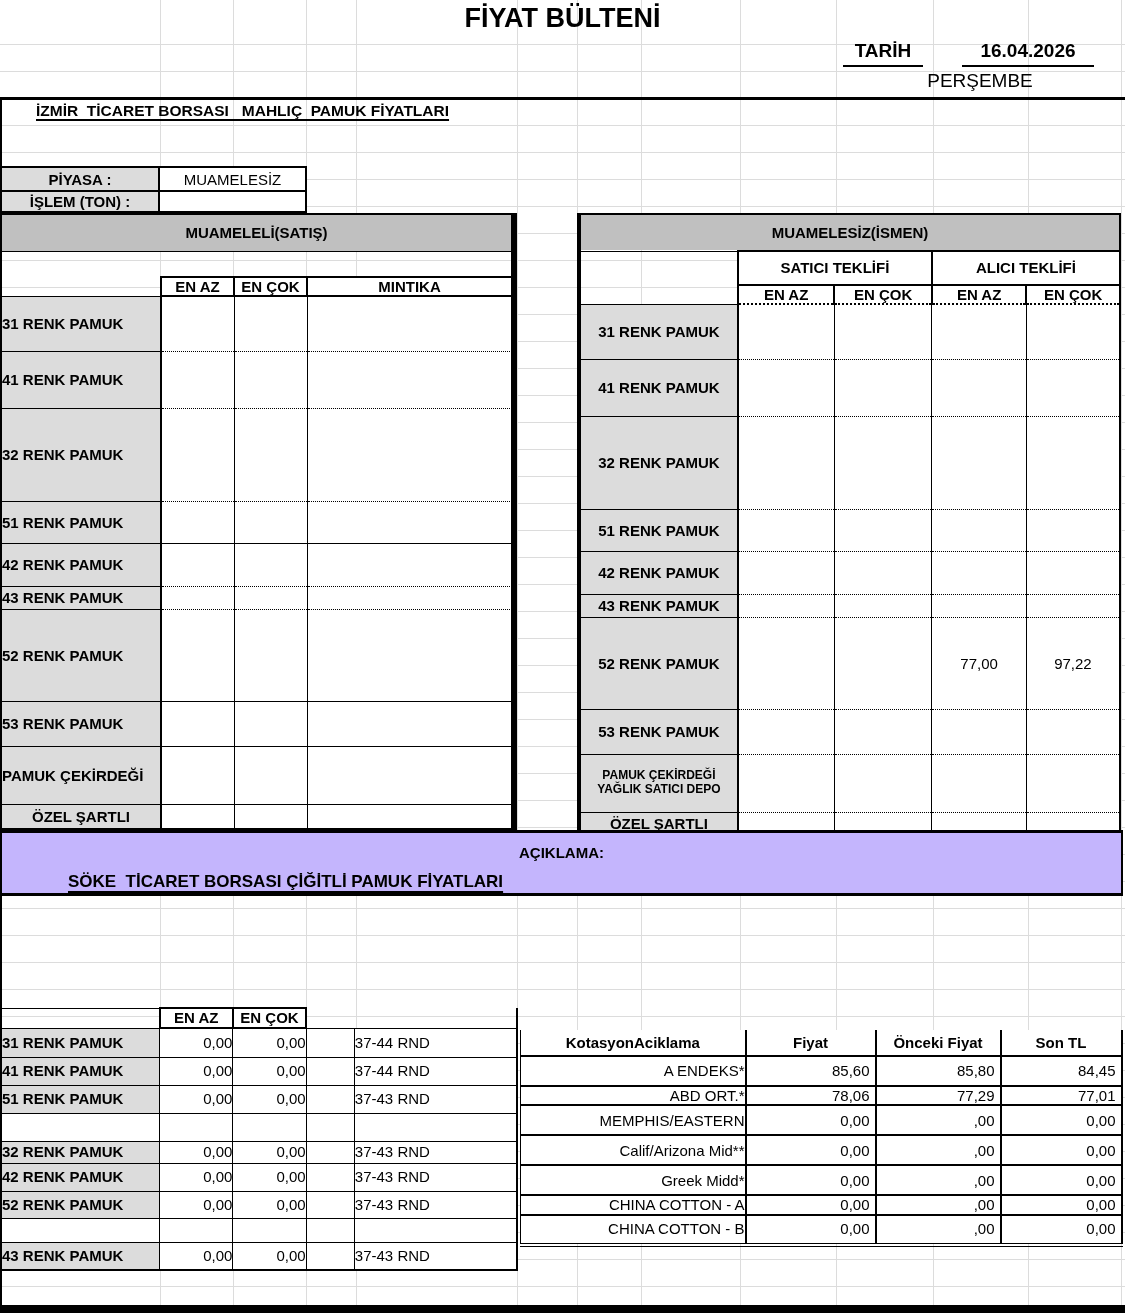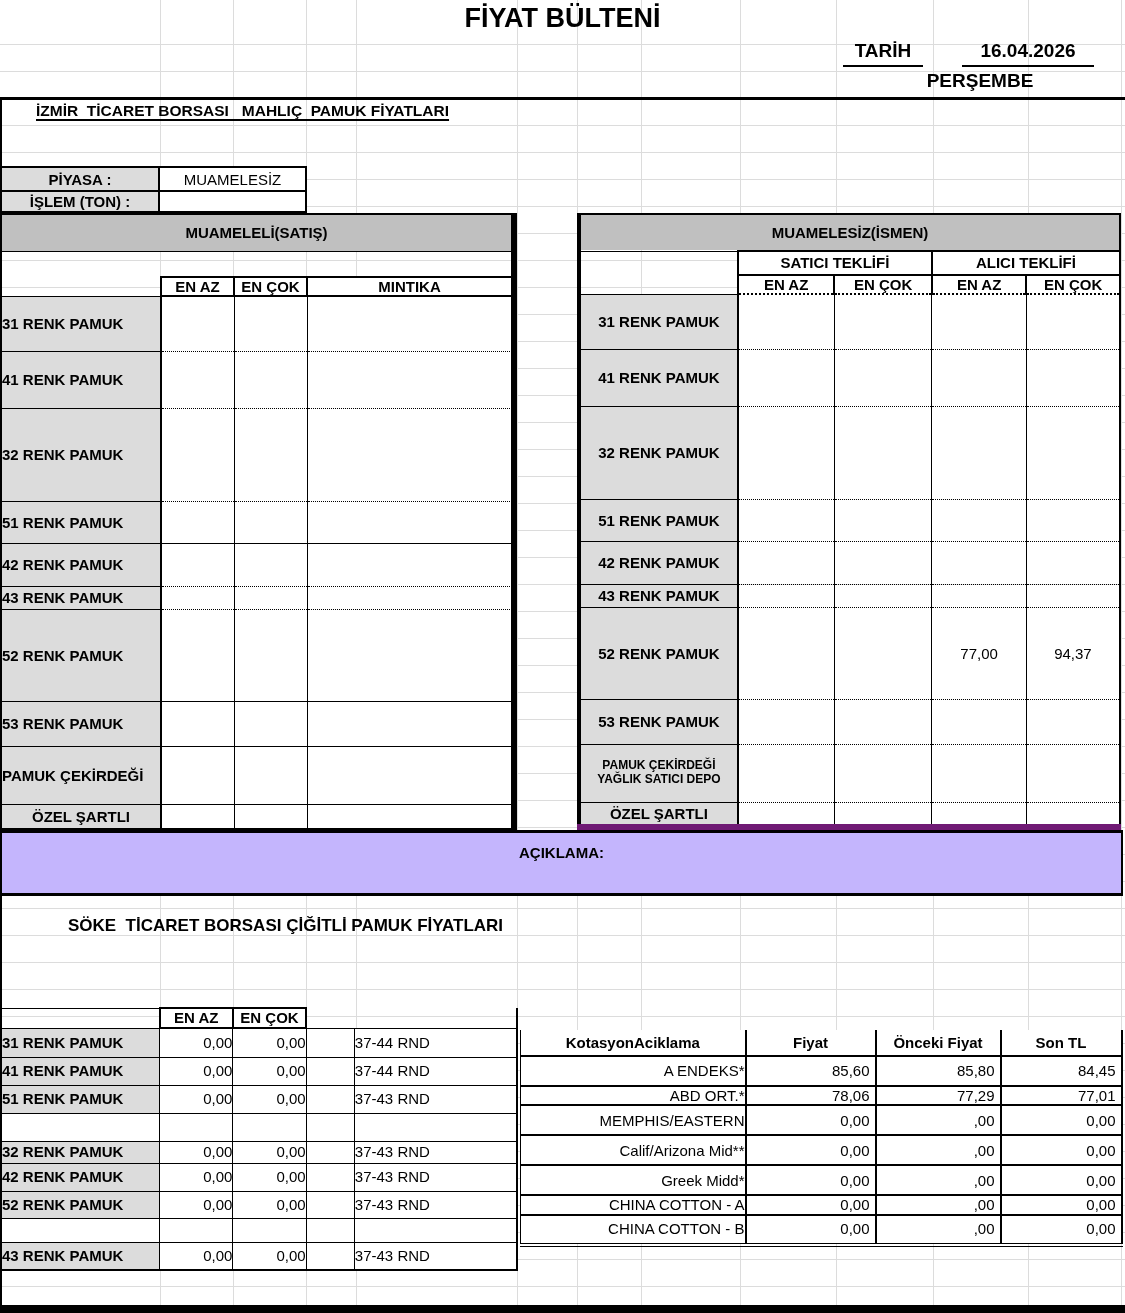--- a/index.html
+++ b/index.html
@@ -17,21 +17,21 @@
       linear-gradient(#dcdcdc,#dcdcdc),linear-gradient(#dcdcdc,#dcdcdc),linear-gradient(#dcdcdc,#dcdcdc),
       linear-gradient(#dcdcdc,#dcdcdc),linear-gradient(#dcdcdc,#dcdcdc),linear-gradient(#dcdcdc,#dcdcdc);
     background-position:0 18px,160px 0,233px 0,306px 0,356px 0,517px 0,577px 0,641px 0,740px 0,836px 0,933px 0,1028px 0,1121px 0;
     background-size:100% 100%,1px 100%,1px 100%,1px 100%,1px 100%,1px 100%,1px 100%,1px 100%,1px 100%,1px 100%,1px 100%,1px 100%,1px 100%;
     background-repeat:no-repeat;
   }
   .abs{position:absolute;}
   .title{left:0;top:3px;width:1125px;text-align:center;font-size:27px;font-weight:bold;}
   .tarih{left:843px;top:40px;width:80px;height:25px;text-align:center;font-size:19px;font-weight:bold;border-bottom:2px solid #000;}
   .datev{left:962px;top:40px;width:132px;height:25px;text-align:center;font-size:19px;font-weight:bold;border-bottom:2px solid #000;}
-  .day{left:880px;top:70px;width:200px;height:25px;text-align:center;font-size:19px;font-weight:bold;}
+  .day{left:880px;top:70px;width:200px;height:25px;text-align:center;font-size:19px;font-weight:normal;}
   .izmir-top{left:0;top:97px;width:1125px;height:3px;background:#000;}
   .left-edge{left:0;top:97px;width:2px;height:1211px;background:#000;}
   .izmir-title{left:36px;top:102px;font-size:15.5px;font-weight:bold;white-space:pre;
     text-decoration:underline;text-decoration-thickness:2px;text-underline-offset:3px;}
   .cellbox{box-sizing:border-box;border:2px solid #000;display:flex;align-items:center;justify-content:center;font-size:15px;background:#fff;}
   .graycell{background:#dcdcdc;font-weight:bold;}
   
   table.t{position:absolute;border-collapse:collapse;table-layout:fixed;}
   table.t td{padding:0;vertical-align:middle;font-size:15px;overflow:hidden;line-height:1.15;}
   .band-cell{background:#c0c0c0;border:2px solid #000;border-bottom:1px solid #000;font-weight:bold;font-size:25px;text-align:center;}
@@ -45,22 +45,22 @@
   tr.solid td.val{border-top:1px solid #000;}
   tr.center-label td.lbl{text-align:center;padding-left:0;}
   tr.small-label td.lbl{font-size:12px;}
   .tl{left:0;top:213px;width:511px;border-left:2px solid #000;border-bottom:3px solid #000;}
   .rt{left:577px;top:213px;width:544px;border-left:4px solid #000;border-right:2px solid #000;border-bottom:7px solid #701a75;}
   .divider{left:511px;top:213px;width:6px;height:617px;background:#000;}
   
   .aciklama{left:0;top:830px;width:1123px;height:66px;box-sizing:border-box;background:#c4b5fd;
     border:2px solid #000;border-top:3px solid #000;border-bottom:3px solid #000;
     text-align:center;font-weight:bold;font-size:15px;padding-top:11px;}
-  .soke-title{left:68px;top:916px;font-size:17px;font-weight:bold;white-space:pre;
-    text-decoration-thickness:2px;text-underline-offset:4px;}
+  .soke-title{left:68px;top:872px;font-size:17px;font-weight:bold;white-space:pre;
+    text-decoration:underline;text-decoration-thickness:2px;text-underline-offset:4px;}
   
   .sk{left:0;top:1007px;width:518px;border-left:2px solid #000;border-right:2px solid #000;border-bottom:2px solid #000;}
   .sk td.shghost{background:transparent;border:none;border-top:1px solid #000;}
   .sk td.shnone{background:transparent;border:none;}
   td.lbl2{background:#dcdcdc;border:1px solid #000;font-weight:bold;padding-left:4px;text-align:left;}
   td.v2{background:#fff;border:1px solid #000;text-align:right;padding-right:8px;}
   td.gap2{background:#fff;border:1px solid #000;}
   td.rnd{background:#fff;border:1px solid #000;text-align:left;padding-left:6px;}
   tr.emptyrow td.lbl2{background:#fff;}
   
@@ -183,21 +183,21 @@
         <col style="width:158px">
         <col style="width:96px">
         <col style="width:97px">
         <col style="width:94px">
         <col style="width:93px">
       </colgroup>
     <tbody>
         <tr style="height:37px">
           <td colspan="5" class="band-cell">MUAMELESİZ(İSMEN)</td>
         </tr>
-    <tr style="height:24px">
+    <tr style="height:34px">
       <td class="ghost"></td>
       <td colspan="2" class="gh">SATICI TEKLİFİ</td>
       <td colspan="2" class="gh">ALICI TEKLİFİ</td>
     </tr>
     <tr style="height:19px">
       <td class="ghost"></td>
       <td class="ch">EN AZ</td>
       <td class="ch">EN ÇOK</td>
       <td class="ch">EN AZ</td>
       <td class="ch">EN ÇOK</td>
@@ -244,21 +244,21 @@
           <td class="val"></td>
           <td class="val"></td>
           <td class="val"></td>
           <td class="val"></td>
         </tr>
         <tr style="height: 92px;">
           <td class="lbl">52 RENK PAMUK</td>
           <td class="val"></td>
           <td class="val"></td>
           <td class="val">77,00</td>
-          <td class="val">94,37</td>
+          <td class="val">97,22</td>
         </tr>
         <tr style="height: 45px;">
           <td class="lbl">53 RENK PAMUK</td>
           <td class="val"></td>
           <td class="val"></td>
           <td class="val"></td>
           <td class="val"></td>
         </tr>
         <tr class="small-label" style="height: 58px;">
           <td class="lbl">PAMUK ÇEKİRDEĞİ

